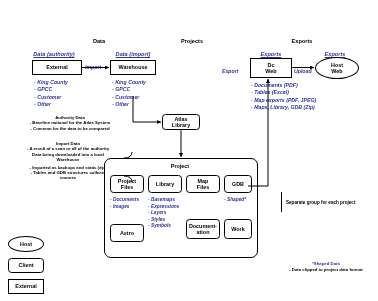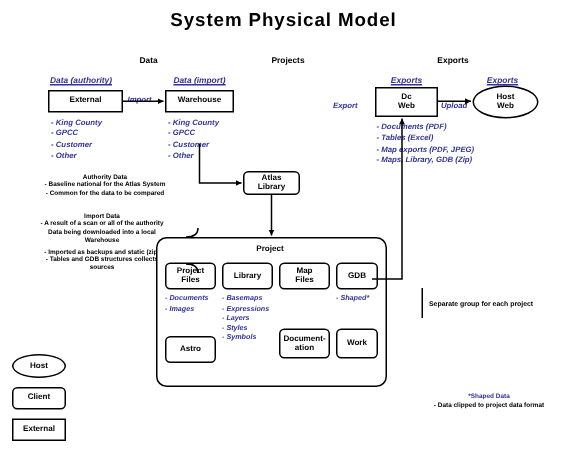--- a/index.html
+++ b/index.html
@@ -51,21 +51,20 @@
   .rnd-lg{border:1.6px solid #000;background:#fff;border-radius:7px;}
   .ell{border:1.6px solid #000;background:#fff;border-radius:50%;}
 
   .vline{position:absolute;width:1px;background:#000;}
 </style>
 </head>
 <body>
 
 <div class="canvas">
 
-  <div class="abs title" style="left:0;top:6px;">System Physical Model</div>
 
   <div class="abs colhead" style="left:74px;top:38px;width:50px;">Data</div>
   <div class="abs colhead" style="left:162px;top:38px;width:60px;">Projects</div>
   <div class="abs colhead" style="left:272px;top:38px;width:60px;">Exports</div>
 
   <div class="abs bluehead" style="left:22px;top:51px;width:64px;">Data (authority)</div>
   <div class="abs bluehead" style="left:104px;top:51px;width:58px;">Data (import)</div>
   <div class="abs bluehead" style="left:250px;top:51px;width:42px;">Exports</div>
   <div class="abs bluehead" style="left:313px;top:51px;width:44px;">Exports</div>
 

